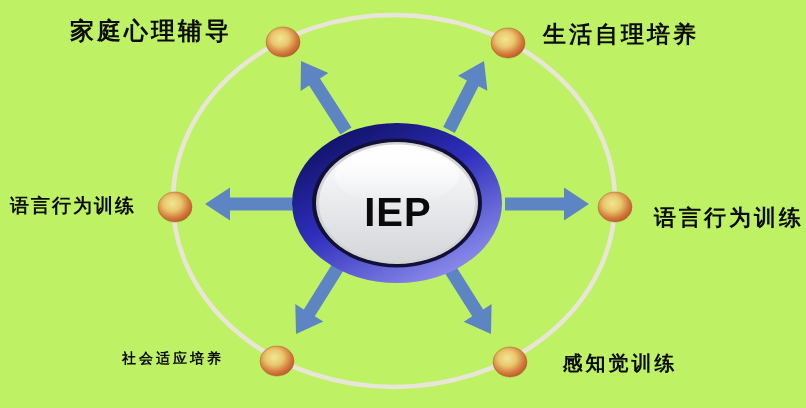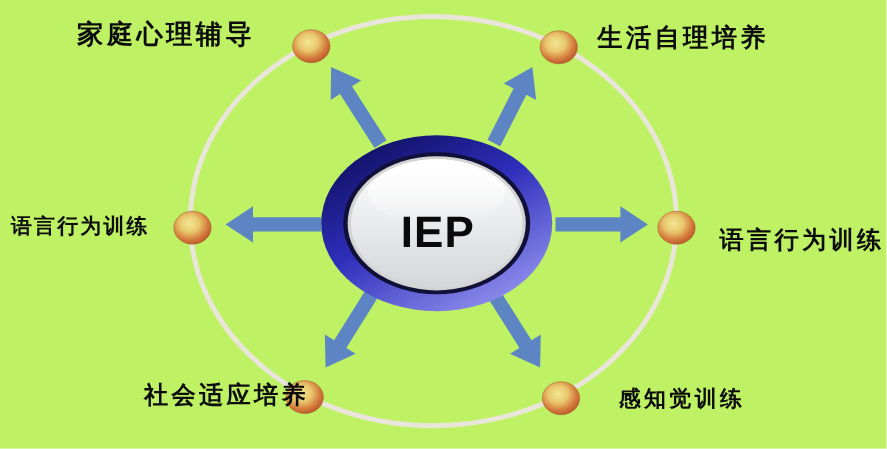--- a/index.html
+++ b/index.html
@@ -86,17 +86,17 @@
       <ellipse cx="615" cy="207" rx="17" ry="15" fill="url(#sphereGrad)" stroke="#a04a24" stroke-opacity="0.5" stroke-width="0.8"></ellipse>
       <ellipse cx="277" cy="361" rx="17" ry="15" fill="url(#sphereGrad)" stroke="#a04a24" stroke-opacity="0.5" stroke-width="0.8"></ellipse>
       <ellipse cx="510" cy="362" rx="17" ry="15" fill="url(#sphereGrad)" stroke="#a04a24" stroke-opacity="0.5" stroke-width="0.8"></ellipse>
     </g>
   </svg>
 
   <div class="node-label" style="left:151px;top:31px;font-size:24px;">家庭心理辅导</div>
   <div class="node-label" style="left:621px;top:34px;font-size:23px;">生活自理培养</div>
   <div class="node-label" style="left:73px;top:206px;font-size:19px;letter-spacing:2px;">语言行为训练</div>
   <div class="node-label" style="left:729px;top:218px;font-size:22px;">语言行为训练</div>
-  <div class="node-label" style="left:173px;top:359px;font-size:22px;margin-left:33px;">社会适应培养</div>
+  <div class="node-label" style="left:173px;top:359px;font-size:14px;">社会适应培养</div>
   <div class="node-label" style="left:620px;top:363px;font-size:20px;">感知觉训练</div>
 
   <div class="hub-label" style="left:398px;top:212px;">IEP</div>
 </div>
 
 </body></html>

